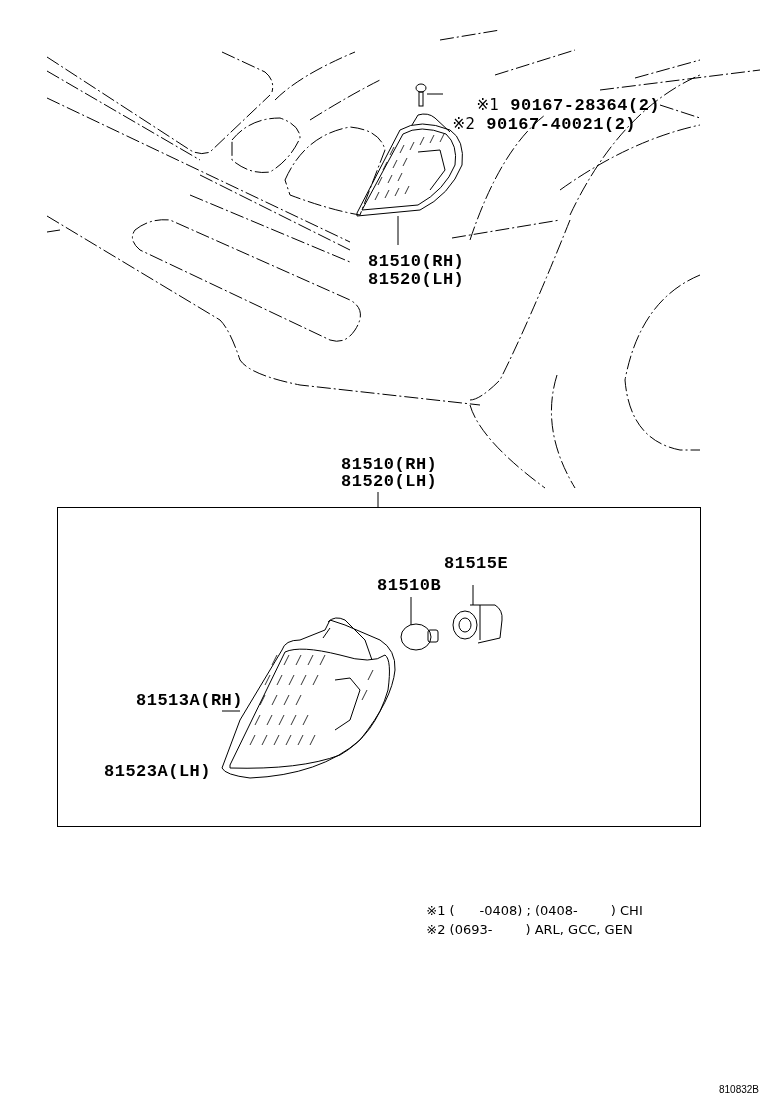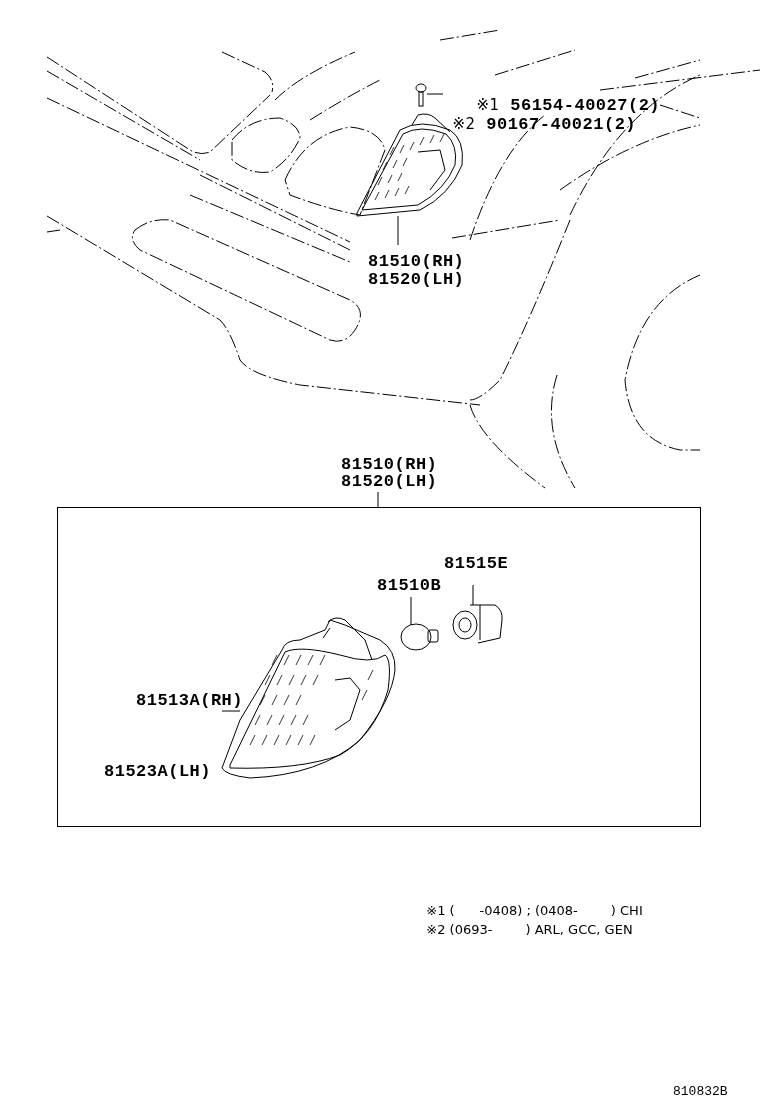--- a/index.html
+++ b/index.html
@@ -2,21 +2,21 @@
 <html><head>
 <meta charset="utf-8">
 <style>
   html, body { margin:0; padding:0; background:#ffffff; }
   body { width:760px; height:1112px; position:relative; overflow:hidden; font-family:"DejaVu Sans Mono", monospace; color:#000; }
   svg.art { position:absolute; left:0; top:0; }
   .lbl { position:absolute; font-family:"Liberation Mono","DejaVu Sans Mono", monospace; font-weight:bold; font-size:17px; line-height:17px; letter-spacing:0.5px; white-space:pre; color:#000; }
   .note { position:absolute; font-family:"DejaVu Sans", sans-serif; font-size:13px; line-height:16px; white-space:pre; color:#000;text-align:center; }
   .mark { font-weight:normal; font-family:"DejaVu Sans", sans-serif; font-size:15px; }
   .frame { position:absolute; left:57px; top:507px; width:644px; height:320px; border:1px solid #000; box-sizing:border-box; }
-  .refcode { position:absolute; font-family:Liberation Mono, monospace; font-size:13px; }
+  .refcode { position:absolute; font-family:Liberation Sans, sans-serif; font-size:10px;margin-left:46px; }
 </style>
 </head>
 <body>
 
 <svg class="art" width="760" height="1112" viewBox="0 0 760 1112" fill="none" stroke="#000" stroke-width="1">
   <g stroke-dasharray="14 3 2 3">
 
     <path d="M47 57 L190 150 Q200 156 210 152 L270 95"></path>
     <path d="M47 71 L200 160"></path>
     <path d="M47 98 L350 242"></path>
@@ -86,21 +86,21 @@
   <g>
     <ellipse cx="465" cy="625" rx="12" ry="14"></ellipse>
     <ellipse cx="465" cy="625" rx="6" ry="7"></ellipse>
     <path d="M470 605 L495 605 Q503 610 502 620 L500 638 L478 643"></path>
     <path d="M480 605 L480 640"></path>
     <line x1="473" y1="585" x2="473" y2="605"></line>
   </g>
 </svg>
 
 <div class="lbl" style="left:455px; top:80px;">
-  <span class="mark">※1</span> <span>56154-40027</span><span>(2)</span>
+  <span class="mark">※1</span> <span>90167-28364</span><span>(2)</span>
 </div>
 <div class="lbl" style="left:431px; top:99px;">
   <span class="mark">※2</span> <span>90167-40021</span><span>(2)</span>
 </div>
 
 <div class="lbl" style="left:368px; top:253px;">81510(RH)</div>
 <div class="lbl" style="left:368px; top:271px;">81520(LH)</div>
 
 <div class="lbl" style="left:341px; top:456px;">81510(RH)</div>
 <div class="lbl" style="left:341px; top:473px;">81520(LH)</div>

